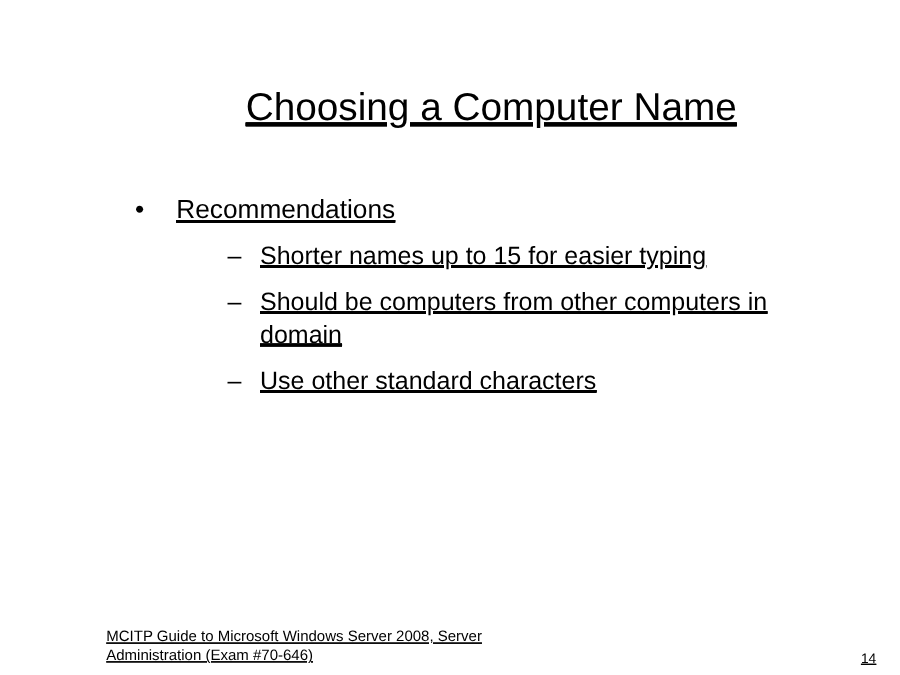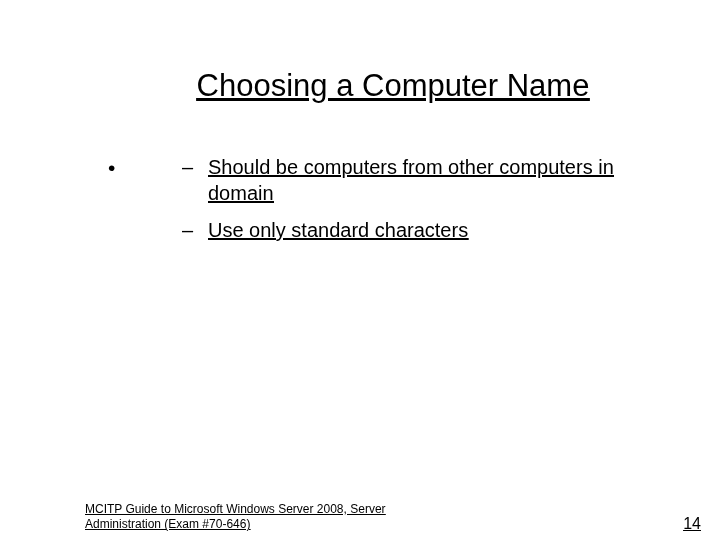--- a/index.html
+++ b/index.html
@@ -75,35 +75,37 @@
       display: flex;
       justify-content: space-between;
       align-items: flex-end;
     }
     .footer-left {
       font-size: 12px;
       line-height: 1.3;
       max-width: 350px;
     }
     .footer-right {
-      font-size: 16px;
+      font-size: 11px;
     }
   </style>
 </head>
 <body>
 
 <div class="slide">
   <h1 class="title">Choosing a Computer Name</h1>
 
   <div class="content">
     <ul class="bullet-list">
       <li>
+        <span>Recommendations</span>
         <ul class="sub-list">
+          <li>Shorter names up to 15 for easier typing</li>
           <li>Should be computers from other computers in domain</li>
-          <li>Use only standard characters</li>
+          <li>Use other standard characters</li>
         </ul>
       </li>
     </ul>
   </div>
 
   <div class="footer">
     <div class="footer-left">MCITP Guide to Microsoft Windows Server 2008, Server Administration (Exam #70-646)</div>
     <div class="footer-right">14</div>
   </div>
 </div>

